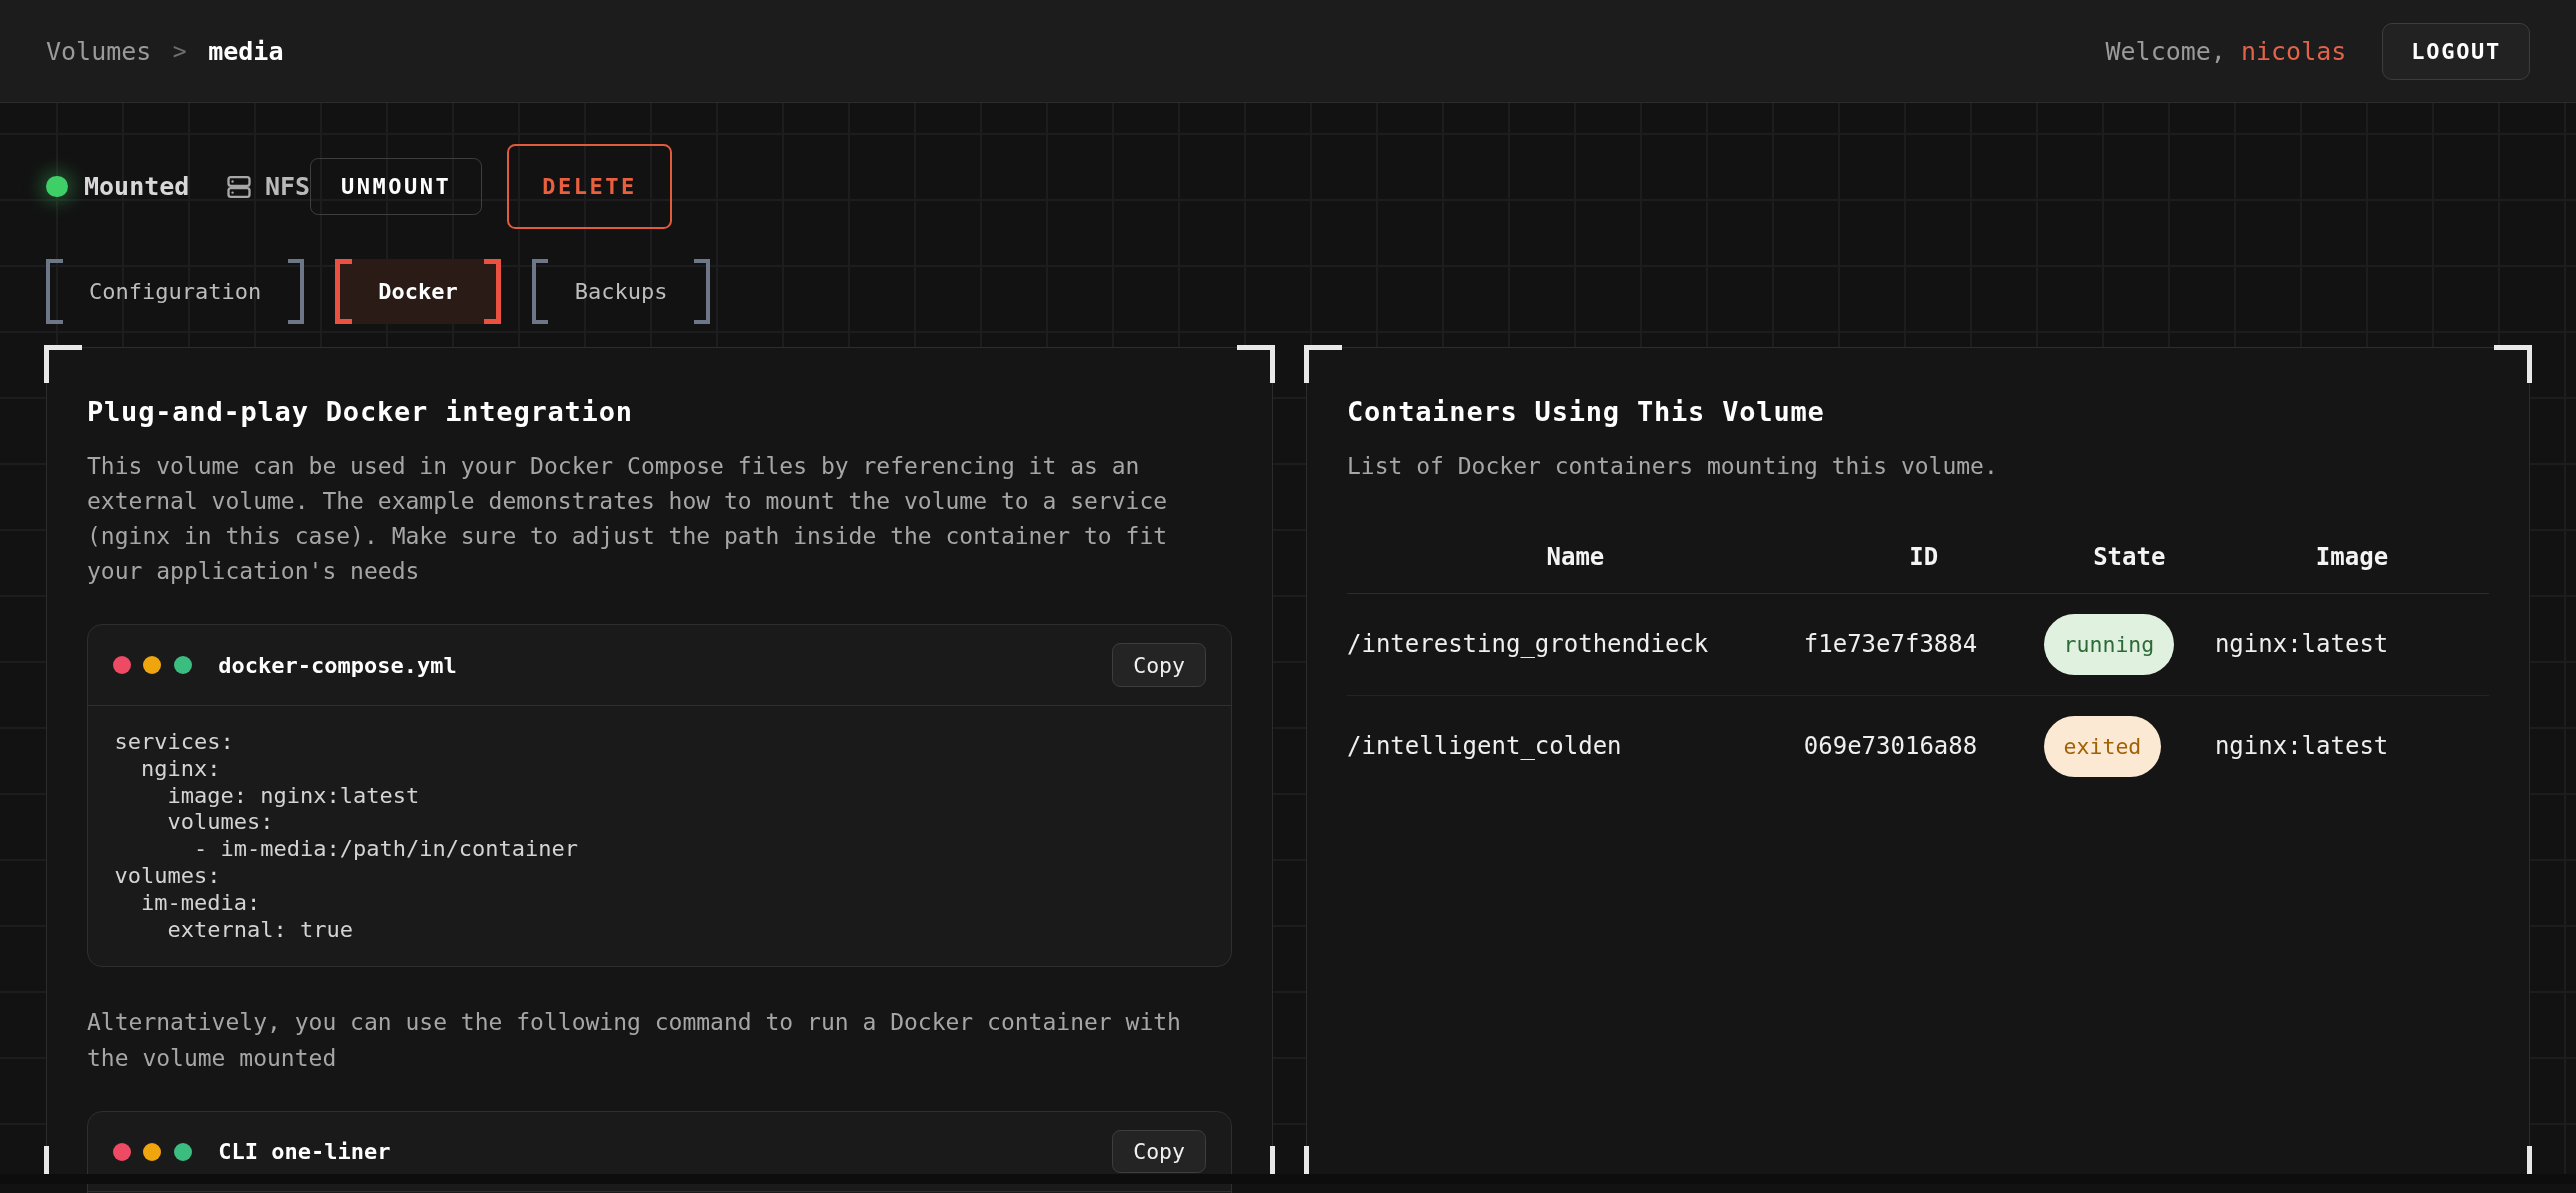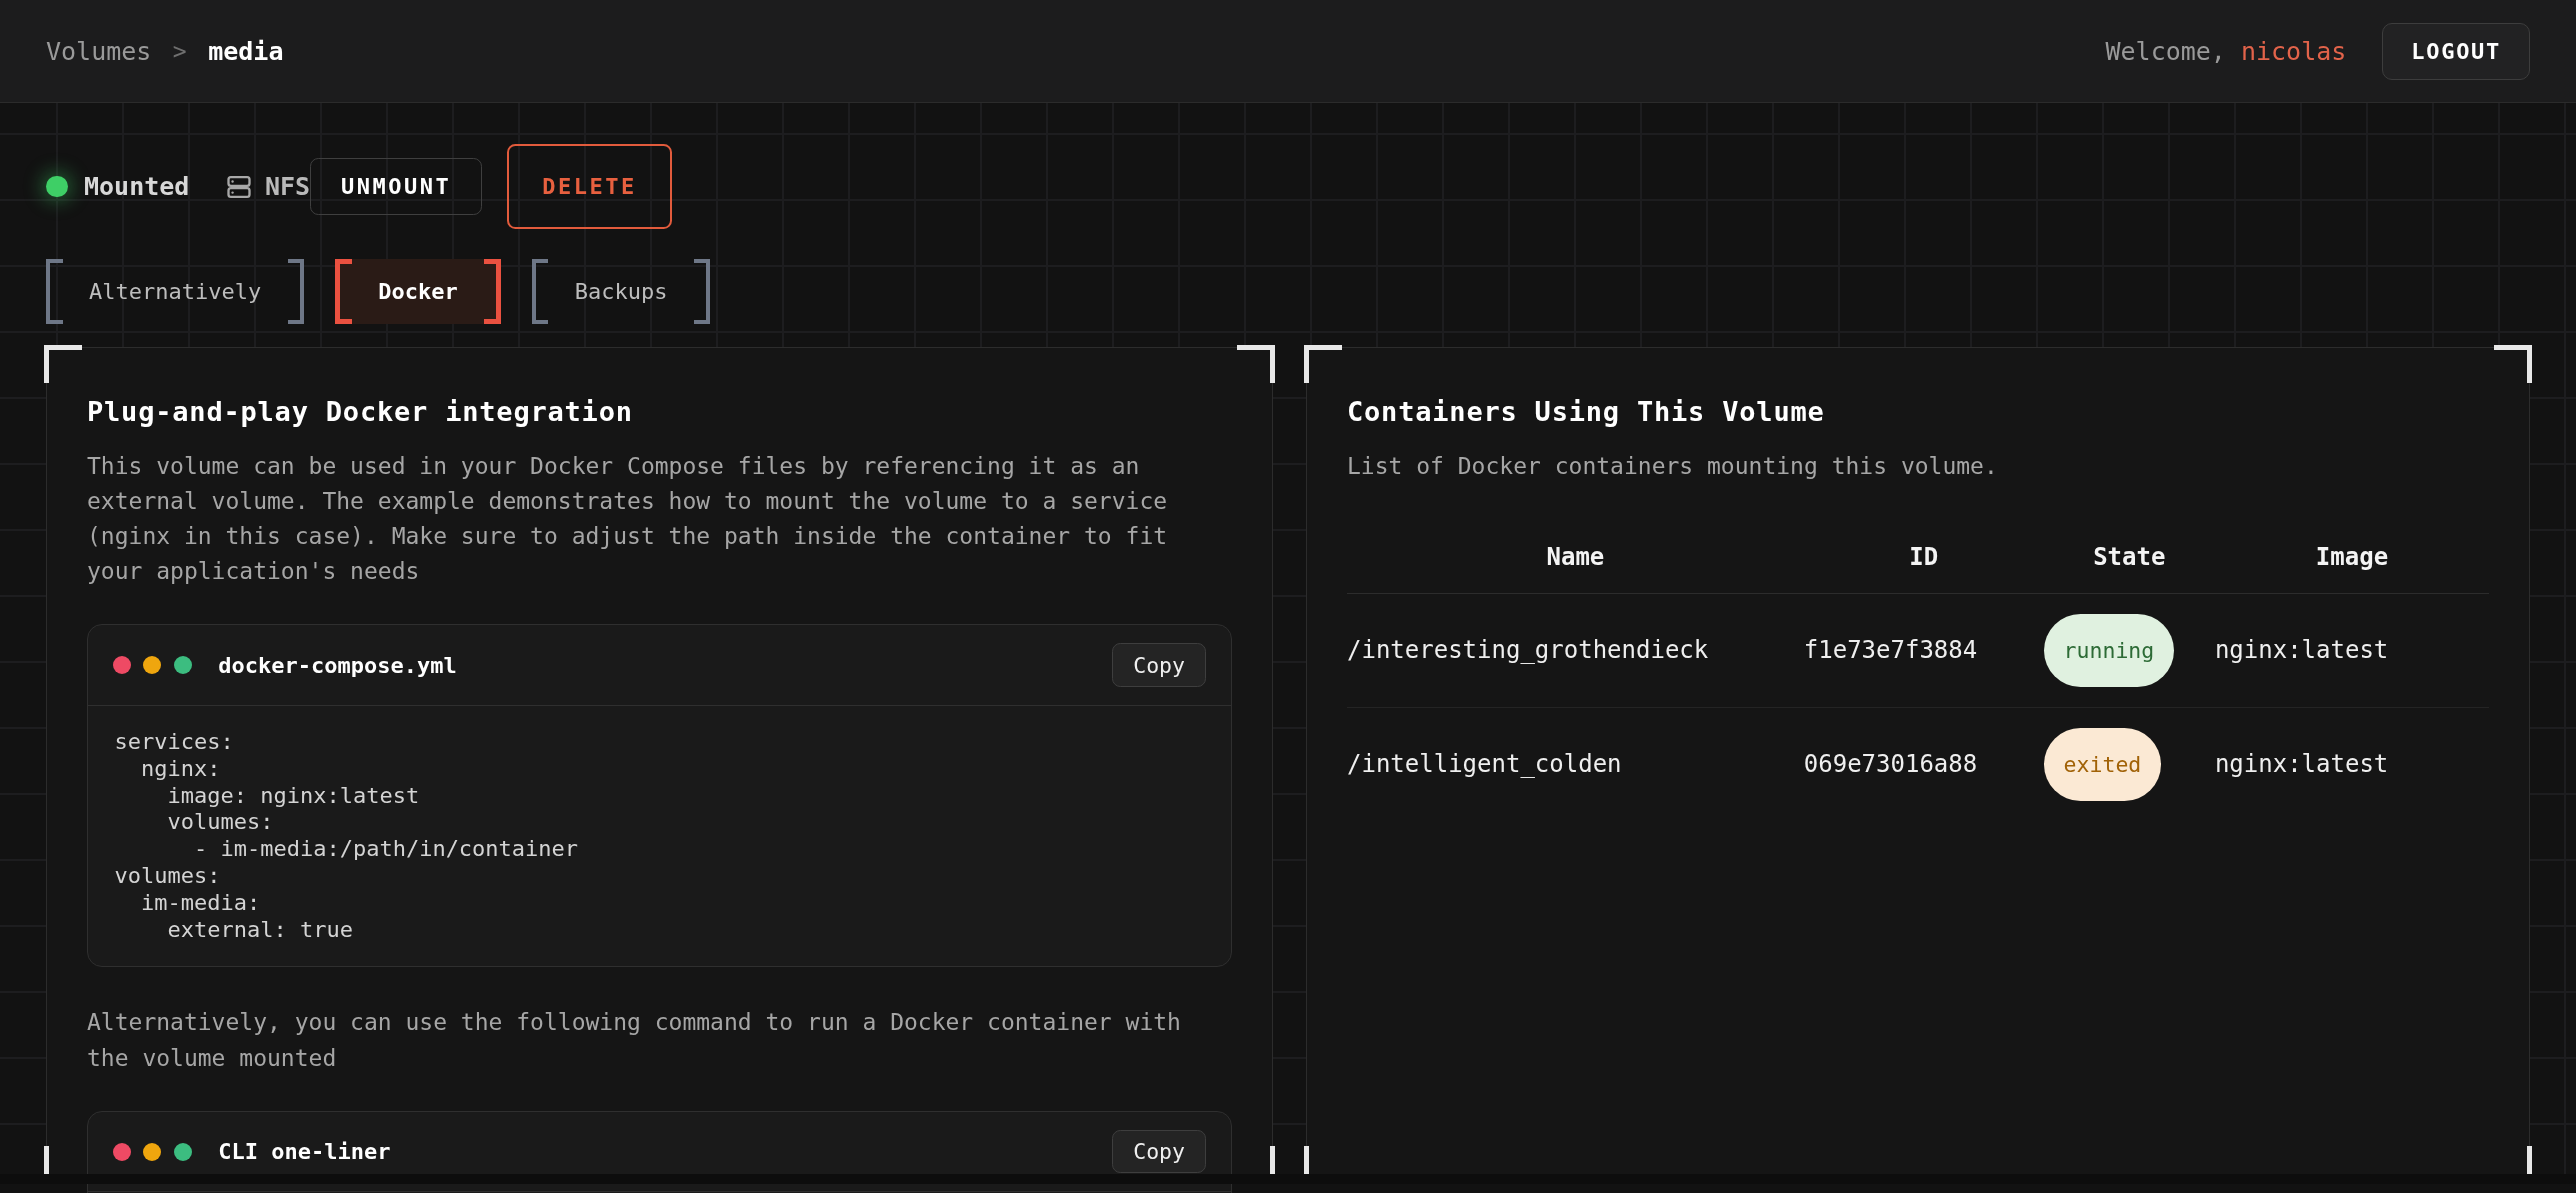--- a/index.html
+++ b/index.html
@@ -131,21 +131,21 @@
   }
   .tbl td {
     font-size:24px; color:#efefef; padding:20px 0; border-bottom:1.7px solid #242424;
   }
   .tbl tr:last-child td { border-bottom:none; }
   .col-name  { width:40%; }
   .col-id    { width:21%; }
   .col-state { width:15%; }
   .col-image { width:24%; }
   .badge {
-    display:inline-block; border-radius:826px; padding:24px 20px; font-size:21.5px;
+    display:inline-block; border-radius:826px; padding:18px 20px; font-size:21.5px;
   }
   .badge-running { background:#e0f1e0; color:#2d6b36; }
   .badge-exited  { background:#fbe9d4; color:#a16207; }
 
   .nfs-icon svg { display:block; }
 </style>
 </head>
 <body>
 
 <div class="topbar">
@@ -182,21 +182,21 @@
     </div>
     <div class="actions">
       <button class="btn-ghost">UNMOUNT</button>
       <button class="btn-danger">DELETE</button>
     </div>
   </div>
 
   <div class="tabs">
     <div class="tab">
       <span class="br l"></span>
-      <span>Alternatively</span>
+      <span>Configuration</span>
       <span class="br r"></span>
     </div>
     <div class="tab active">
       <span class="br l"></span>
       <span>Docker</span>
       <span class="br r"></span>
     </div>
     <div class="tab">
       <span class="br l"></span>
       <span>Backups</span>

